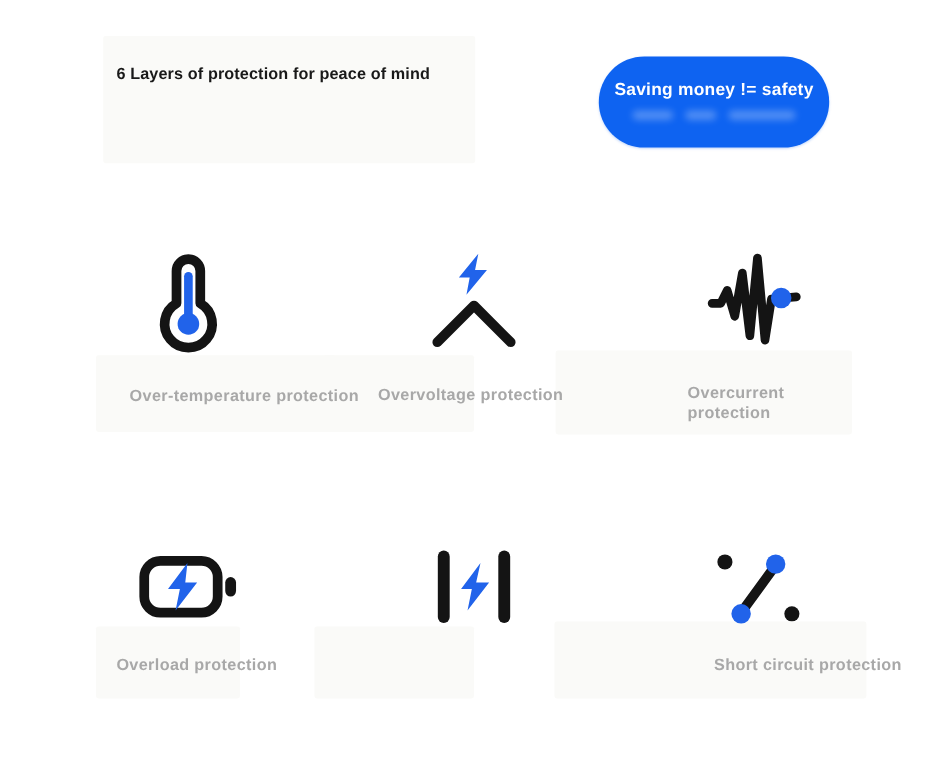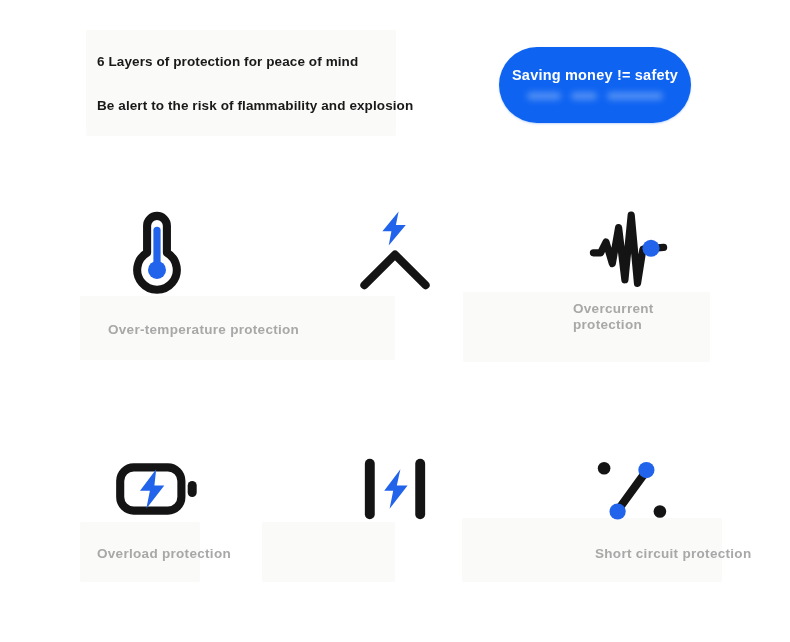--- a/index.html
+++ b/index.html
@@ -54,21 +54,20 @@
 
   <div class="soft-panel" style="left:86px;top:30px;width:310px;height:106px;"></div>
   <div class="soft-panel" style="left:80px;top:296px;width:200px;height:64px;"></div>
   <div class="soft-panel" style="left:270px;top:296px;width:125px;height:64px;"></div>
   <div class="soft-panel" style="left:463px;top:292px;width:247px;height:70px;"></div>
   <div class="soft-panel" style="left:80px;top:522px;width:120px;height:60px;"></div>
   <div class="soft-panel" style="left:262px;top:522px;width:133px;height:60px;"></div>
   <div class="soft-panel" style="left:462px;top:518px;width:260px;height:64px;"></div>
 
   <div class="hdr title">6 Layers of protection for peace of mind</div>
-  <div class="hdr subtitle">Be alert to the risk of flammability and explosion</div>
 
   <button class="cta">
     <span class="cta-label">Saving money != safety</span>
     <span class="ghost-row">
         <span></span>
         <span></span>
         <span></span>
       </span>
   </button>
 
@@ -88,21 +87,22 @@
   </div>
 
   <div class="icon-box" style="left:588px;top:206px;">
     <svg viewBox="0 0 100 100">
       <path class="stroke-black" stroke-width="8" stroke-linecap="round" stroke-linejoin="round" d="M6,52 L14,52 L20,40 L27,64 L34,24 L41,82 L48,10 L55,86 L61,48 L84,46"></path>
       <circle class="blue-fill" cx="70" cy="47" r="9.5"></circle>
     </svg>
   </div>
 
   <div class="feature-label" style="left:108px;top:322px;">Over-temperature protection</div>
-  <div class="feature-label" style="left:573px;top:301px;width:110px;">Overcurrent protection</div>
+  <div class="feature-label" style="left:315px;top:321px;">Overvoltage protection</div>
+  <div class="feature-label" style="left:573px;top:320px;width:110px;">Overcurrent protection</div>
 
   <div class="icon-box" style="left:113px;top:444px;">
     <svg viewBox="0 0 100 100">
       <rect class="fill-white-stroke" stroke-width="9" x="8" y="26" width="68" height="48" rx="15"></rect>
       <rect class="fill-black" x="83" y="41" width="10" height="18" rx="5"></rect>
       <path class="bolt" d="M48,28 L30,52 L41,52 L37,72 L57,46 L46,46 Z"></path>
     </svg>
   </div>
 
   <div class="icon-box" style="left:350px;top:444px;">

